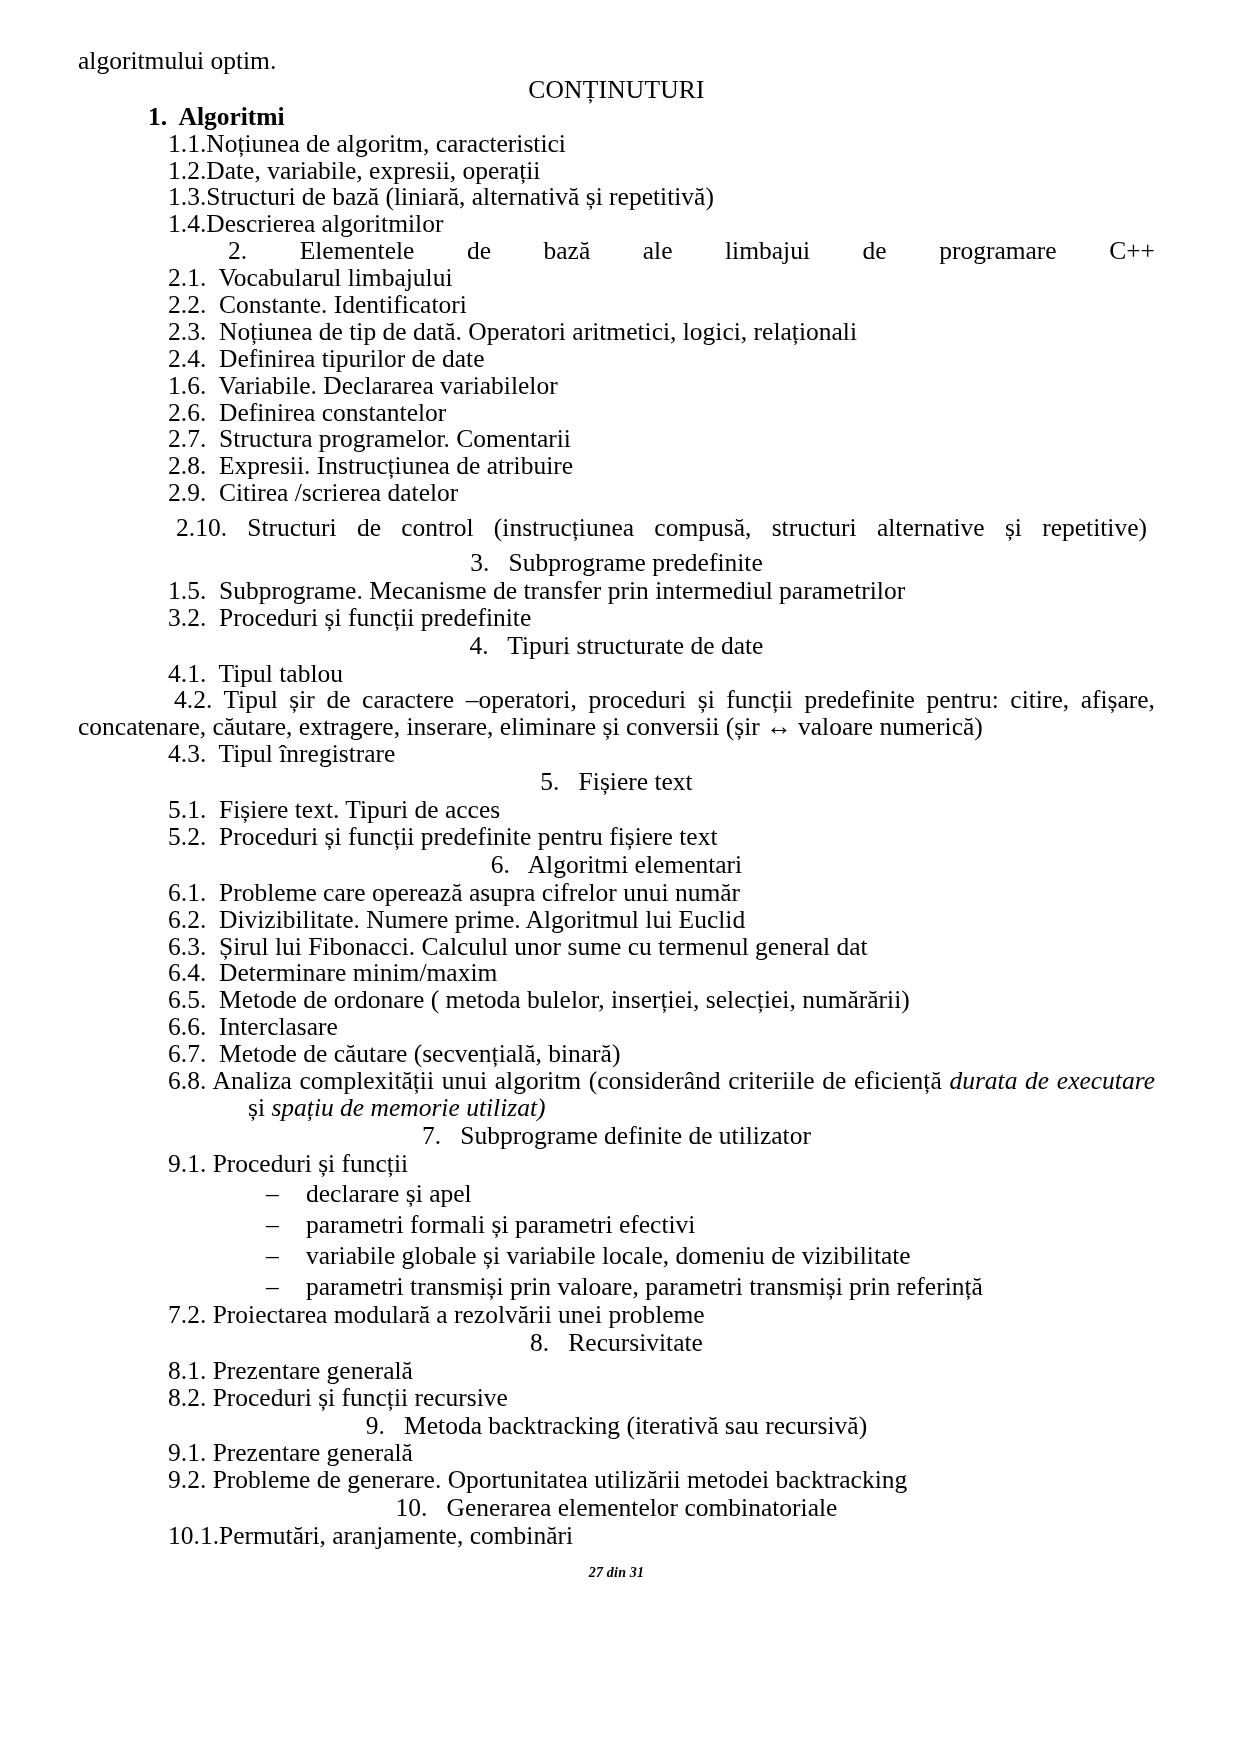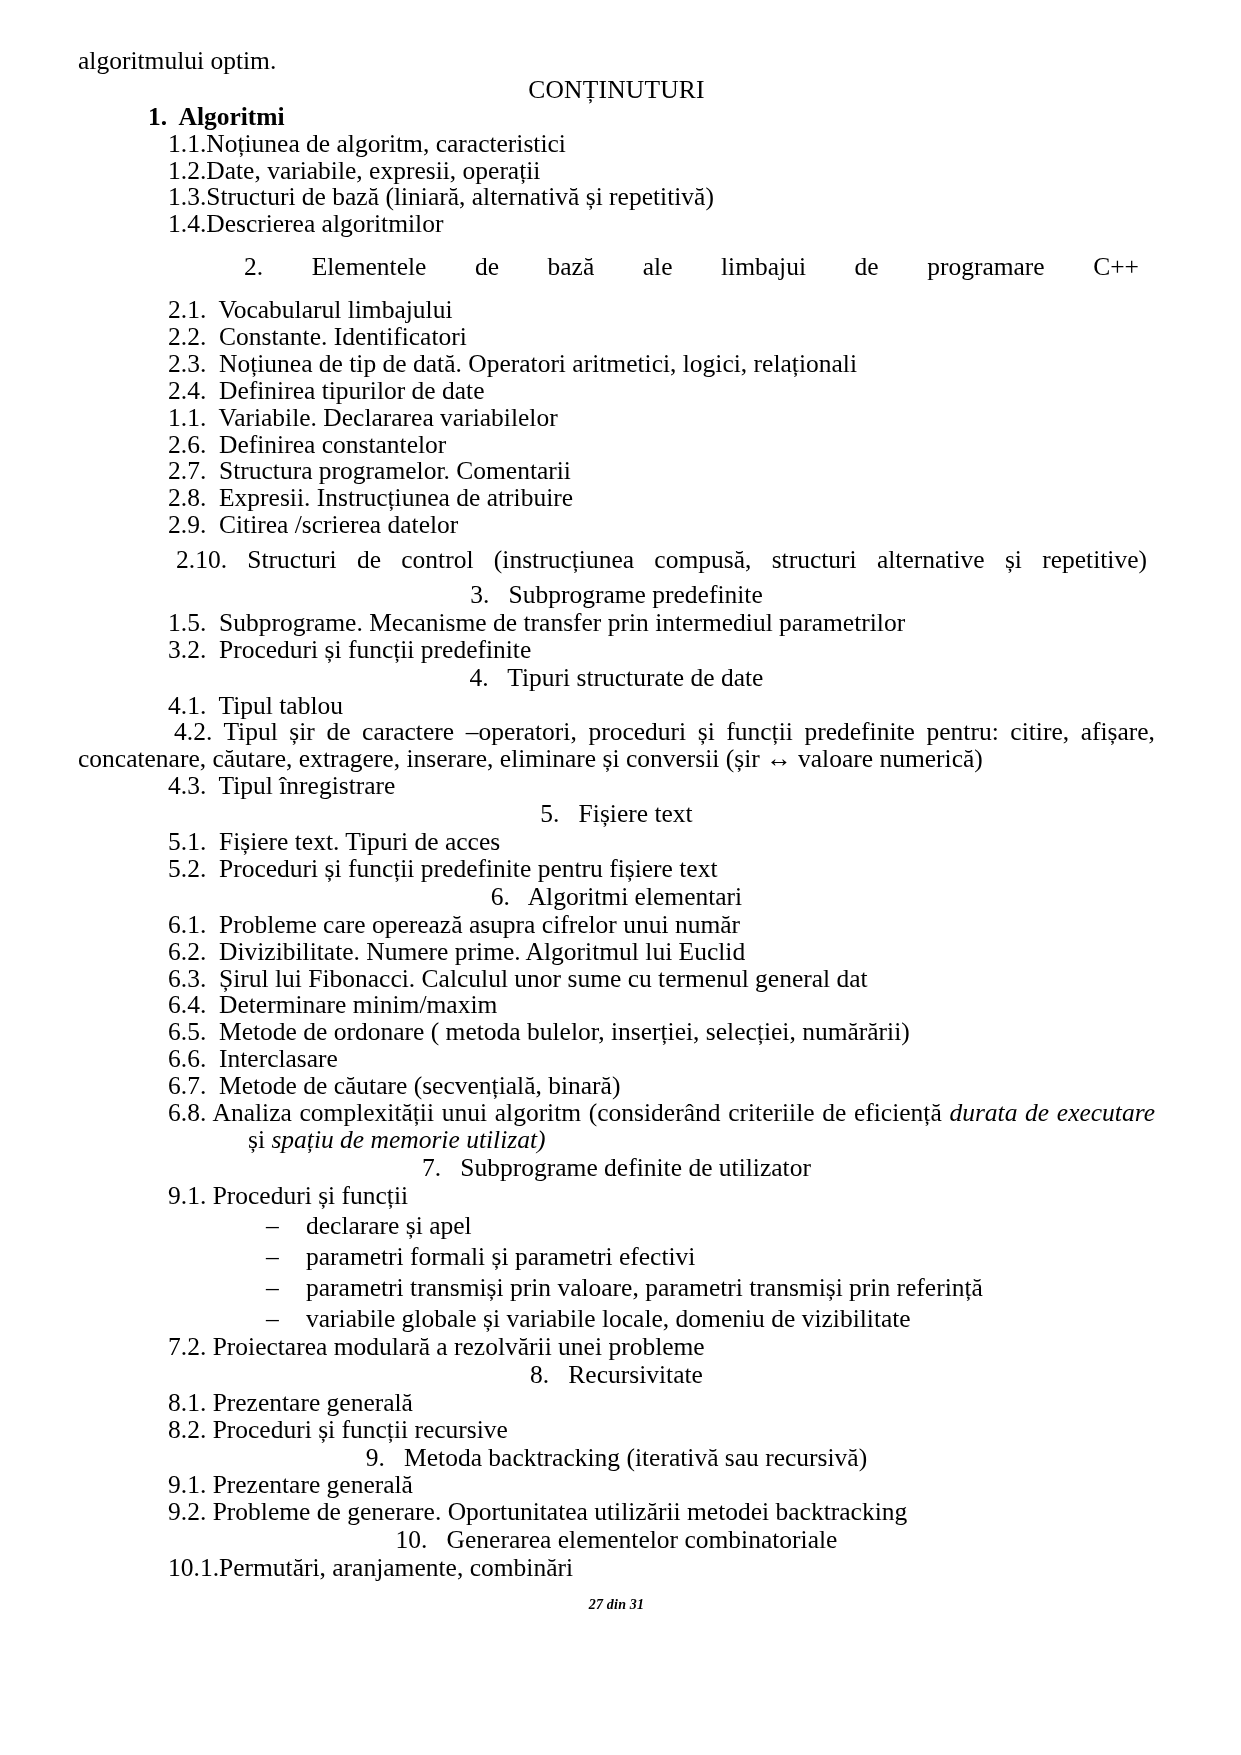--- a/index.html
+++ b/index.html
@@ -55,21 +55,21 @@
   }
 
   
   .chap {
     margin: 1px;
     text-align: center;
     white-space: pre;
   }
   
   .chap-justify {
-    margin: 16px;
+    margin: 0;
     padding-left: 150px;
     text-align: justify;
     text-align-last: justify;
     white-space: normal;
   }
 
   
   .item42 {
     margin: 0;
     text-align: justify;
@@ -132,21 +132,21 @@
     <p class="lvl2">1.2.Date, variabile, expresii, operații</p>
     <p class="lvl2">1.3.Structuri de bază (liniară, alternativă și repetitivă)</p>
     <p class="lvl2">1.4.Descrierea algoritmilor</p>
 
     <p class="chap-justify">2. Elementele de bază ale limbajui de programare C++</p>
 
     <p class="lvl2">2.1.  Vocabularul limbajului</p>
     <p class="lvl2">2.2.  Constante. Identificatori</p>
     <p class="lvl2">2.3.  Noțiunea de tip de dată. Operatori aritmetici, logici, relaționali</p>
     <p class="lvl2">2.4.  Definirea tipurilor de date</p>
-    <p class="lvl2">1.1.  Variabile. Declararea variabilelor</p>
+    <p class="lvl2">1.6.  Variabile. Declararea variabilelor</p>
     <p class="lvl2">2.6.  Definirea constantelor</p>
     <p class="lvl2">2.7.  Structura programelor. Comentarii</p>
     <p class="lvl2">2.8.  Expresii. Instrucțiunea de atribuire</p>
     <p class="lvl2">2.9.  Citirea /scrierea datelor</p>
     <p class="item210">2.10. Structuri de control (instrucțiunea compusă, structuri alternative  și repetitive)</p>
 
     <p class="chap">3.   Subprograme predefinite</p>
     <p class="lvl2">1.5.  Subprograme. Mecanisme de transfer prin intermediul parametrilor</p>
     <p class="lvl2">3.2.  Proceduri și funcții predefinite</p>
 
@@ -168,22 +168,22 @@
     <p class="lvl2">6.6.  Interclasare</p>
     <p class="lvl2">6.7.  Metode de căutare (secvențială, binară)</p>
 
     <p class="item68"><span>6.8.  Analiza complexității unui algoritm (considerând criteriile de eficiență </span><i>durata de executare</i><span> și </span><i>spațiu de memorie utilizat)</i></p>
 
     <p class="chap">7.   Subprograme definite de utilizator</p>
     <p class="lvl2">9.1. Proceduri și funcții</p>
 
     <p class="dash"><span class="bullet">–</span><span>declarare și apel</span></p>
     <p class="dash"><span class="bullet">–</span><span>parametri formali și parametri efectivi</span></p>
+    <p class="dash"><span class="bullet">–</span><span>variabile globale și variabile locale, domeniu de vizibilitate</span></p>
     <p class="dash"><span class="bullet">–</span><span>parametri transmiși prin valoare, parametri transmiși prin referință</span></p>
-    <p class="dash"><span class="bullet">–</span><span>variabile globale și variabile locale, domeniu de vizibilitate</span></p>
 
     <p class="lvl2">7.2. Proiectarea modulară a rezolvării unei probleme</p>
 
     <p class="chap">8.   Recursivitate</p>
     <p class="lvl2">8.1. Prezentare generală</p>
     <p class="lvl2">8.2. Proceduri și funcții recursive</p>
 
     <p class="chap">9.   Metoda backtracking (iterativă sau recursivă)</p>
     <p class="lvl2">9.1. Prezentare generală</p>
     <p class="lvl2">9.2. Probleme de generare. Oportunitatea utilizării metodei backtracking</p>

